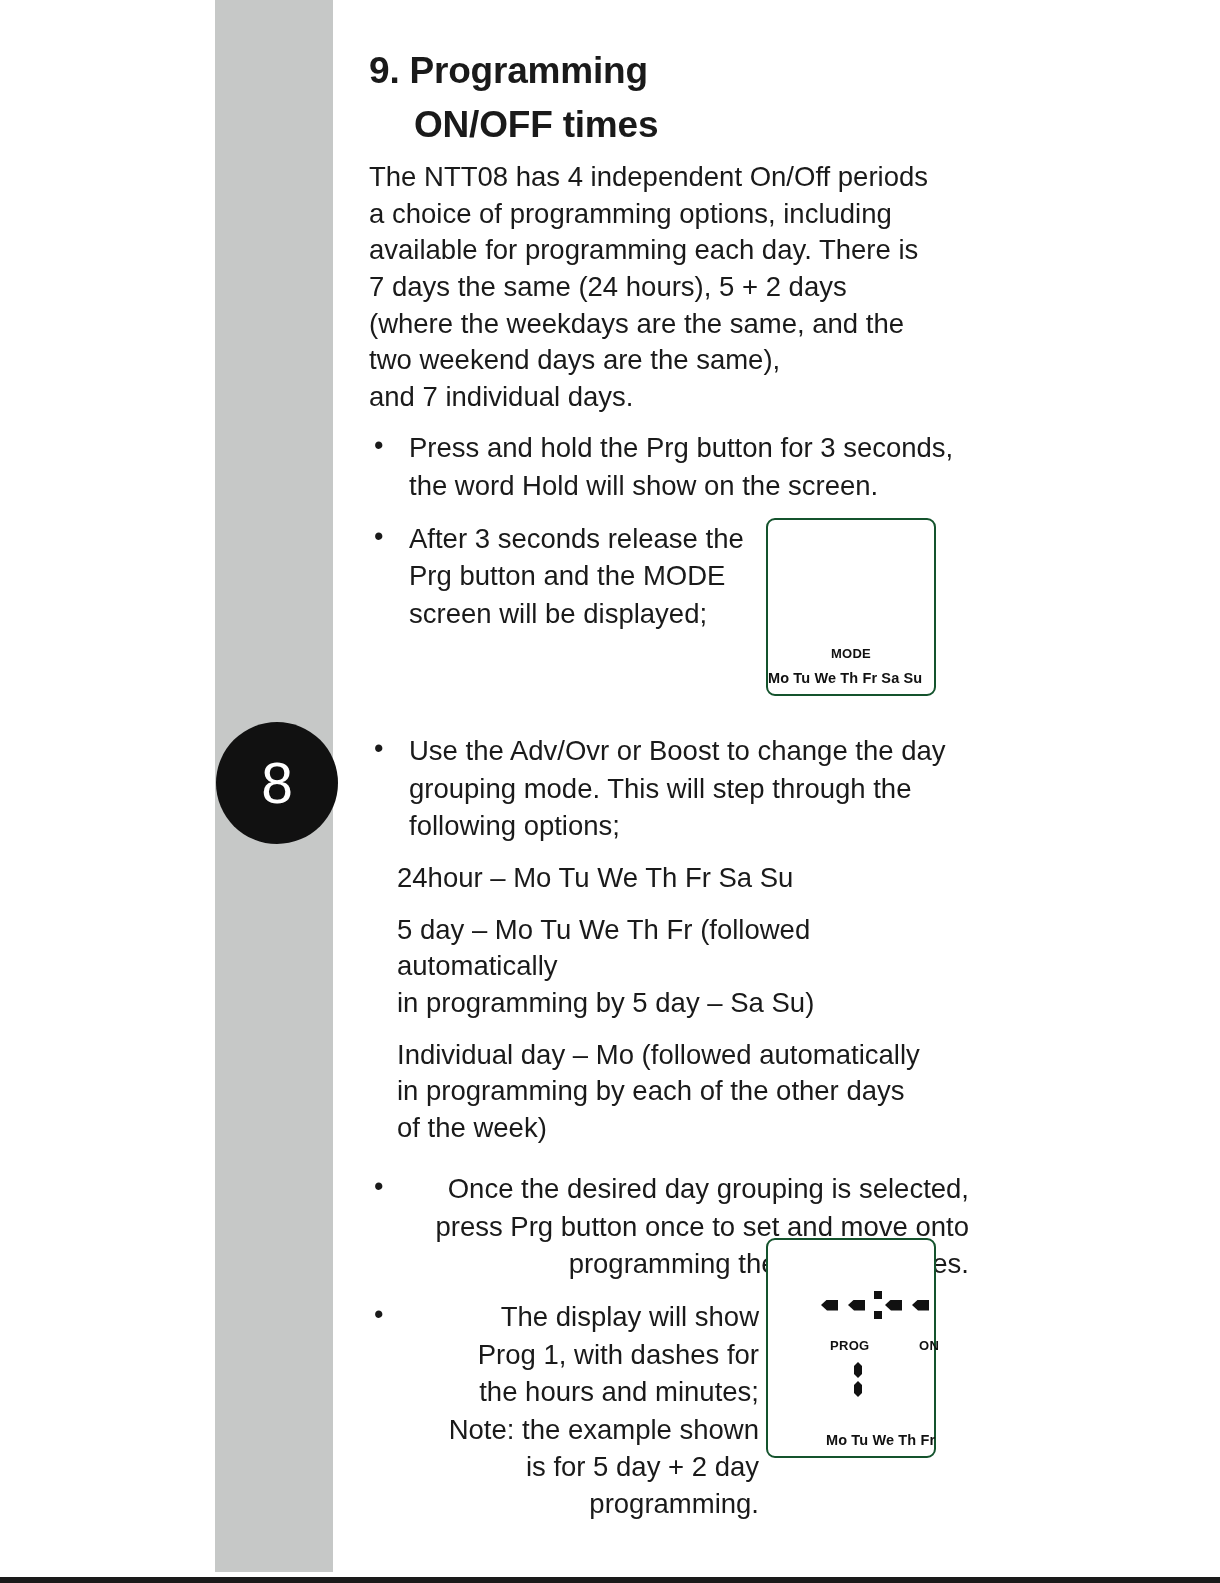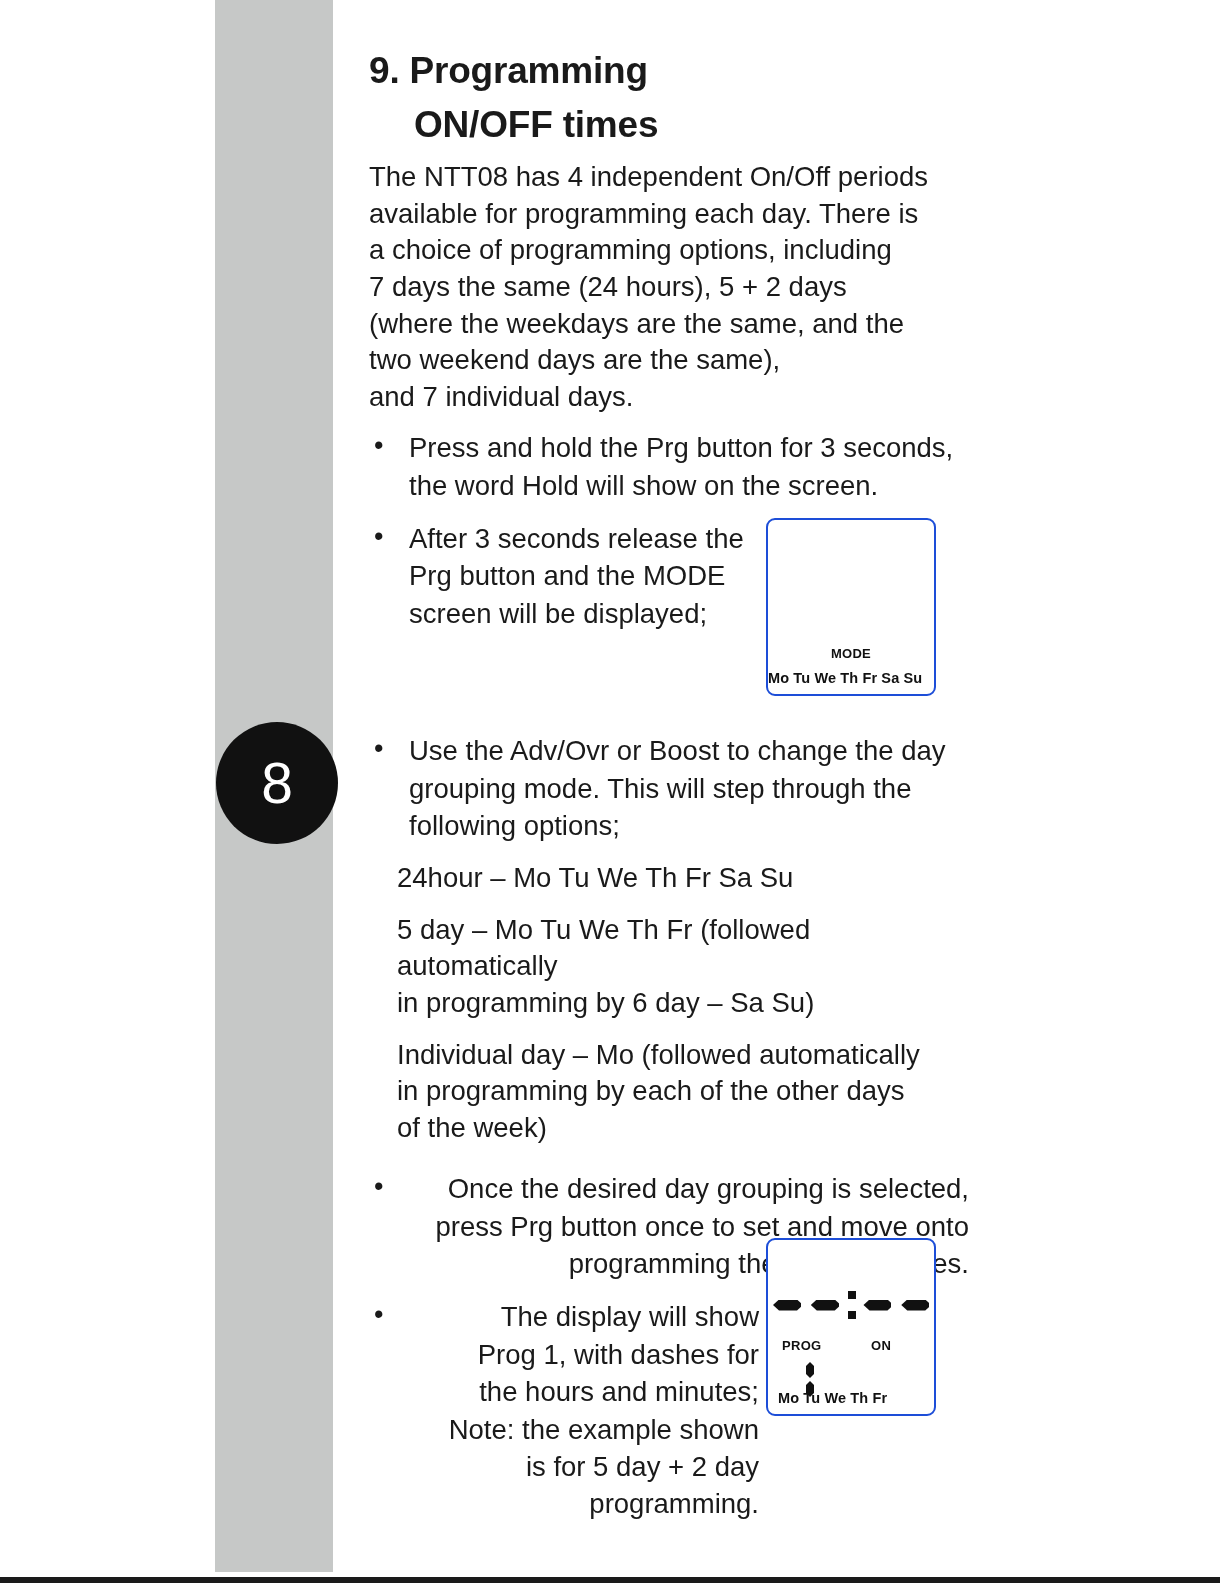--- a/index.html
+++ b/index.html
@@ -122,26 +122,26 @@
     color: #1a1a1a;
   }
   .options .opt { margin-bottom: 15px; }
   .options .opt .ln { display: block; }
 
   .note { margin-top: 16px; }
 
   
   .lcd {
     position: absolute;
-    border: 2px solid #1d4ed8;
+    border: 2px solid #14532d;
     border-radius: 9px;
     background: #ffffff;
   }
   #lcd-mode  { left: 766px; top: 518px;  width: 170px; height: 178px; }
-  #lcd-prog  { left: 766px; top: 1238px; width: 170px; height: 178px; }
+  #lcd-prog  { left: 766px; top: 1238px; width: 170px; height: 220px; padding-left: 48px; }
 
   .lcd-inner {
     position: relative;
     width: 100%;
     height: 100%;
   }
 
   .lcd-label-row {
     position: absolute;
     left: 0; right: 0;
@@ -248,22 +248,22 @@
 
   <div class="content">
 
     <h1 class="title">
       <span>9. Programming</span>
       <span class="line2">ON/OFF times</span>
     </h1>
 
     <p class="intro">
       <span class="ln">The NTT08 has 4 independent On/Off periods</span>
+      <span class="ln">a choice of programming options, including</span>
       <span class="ln">available for programming each day. There is</span>
-      <span class="ln">a choice of programming options, including</span>
       <span class="ln">7 days the same (24 hours), 5 + 2 days</span>
       <span class="ln">(where the weekdays are the same, and the</span>
       <span class="ln">two weekend days are the same),</span>
       <span class="ln">and 7 individual days.</span>
     </p>
 
     <ul class="bullets">
       <li class="bullet">
         <span class="ln">Press and hold the Prg button for 3 seconds,</span>
         <span class="ln">the word Hold will show on the screen.</span>
@@ -282,21 +282,21 @@
         <span class="ln">following options;</span>
       </li>
     </ul>
 
     <div class="options">
       <div class="opt">
         <span class="ln">24hour – Mo Tu We Th Fr Sa Su</span>
       </div>
       <div class="opt">
         <span class="ln">5 day – Mo Tu We Th Fr (followed automatically</span>
-        <span class="ln">in programming by 6 day – Sa Su)</span>
+        <span class="ln">in programming by 5 day – Sa Su)</span>
       </div>
       <div class="opt">
         <span class="ln">Individual day – Mo (followed automatically</span>
         <span class="ln">in programming by each of the other days</span>
         <span class="ln">of the week)</span>
       </div>
     </div>
 
     <ul class="bullets" style="margin-top:24px;text-align:right;">
       <li class="bullet">

